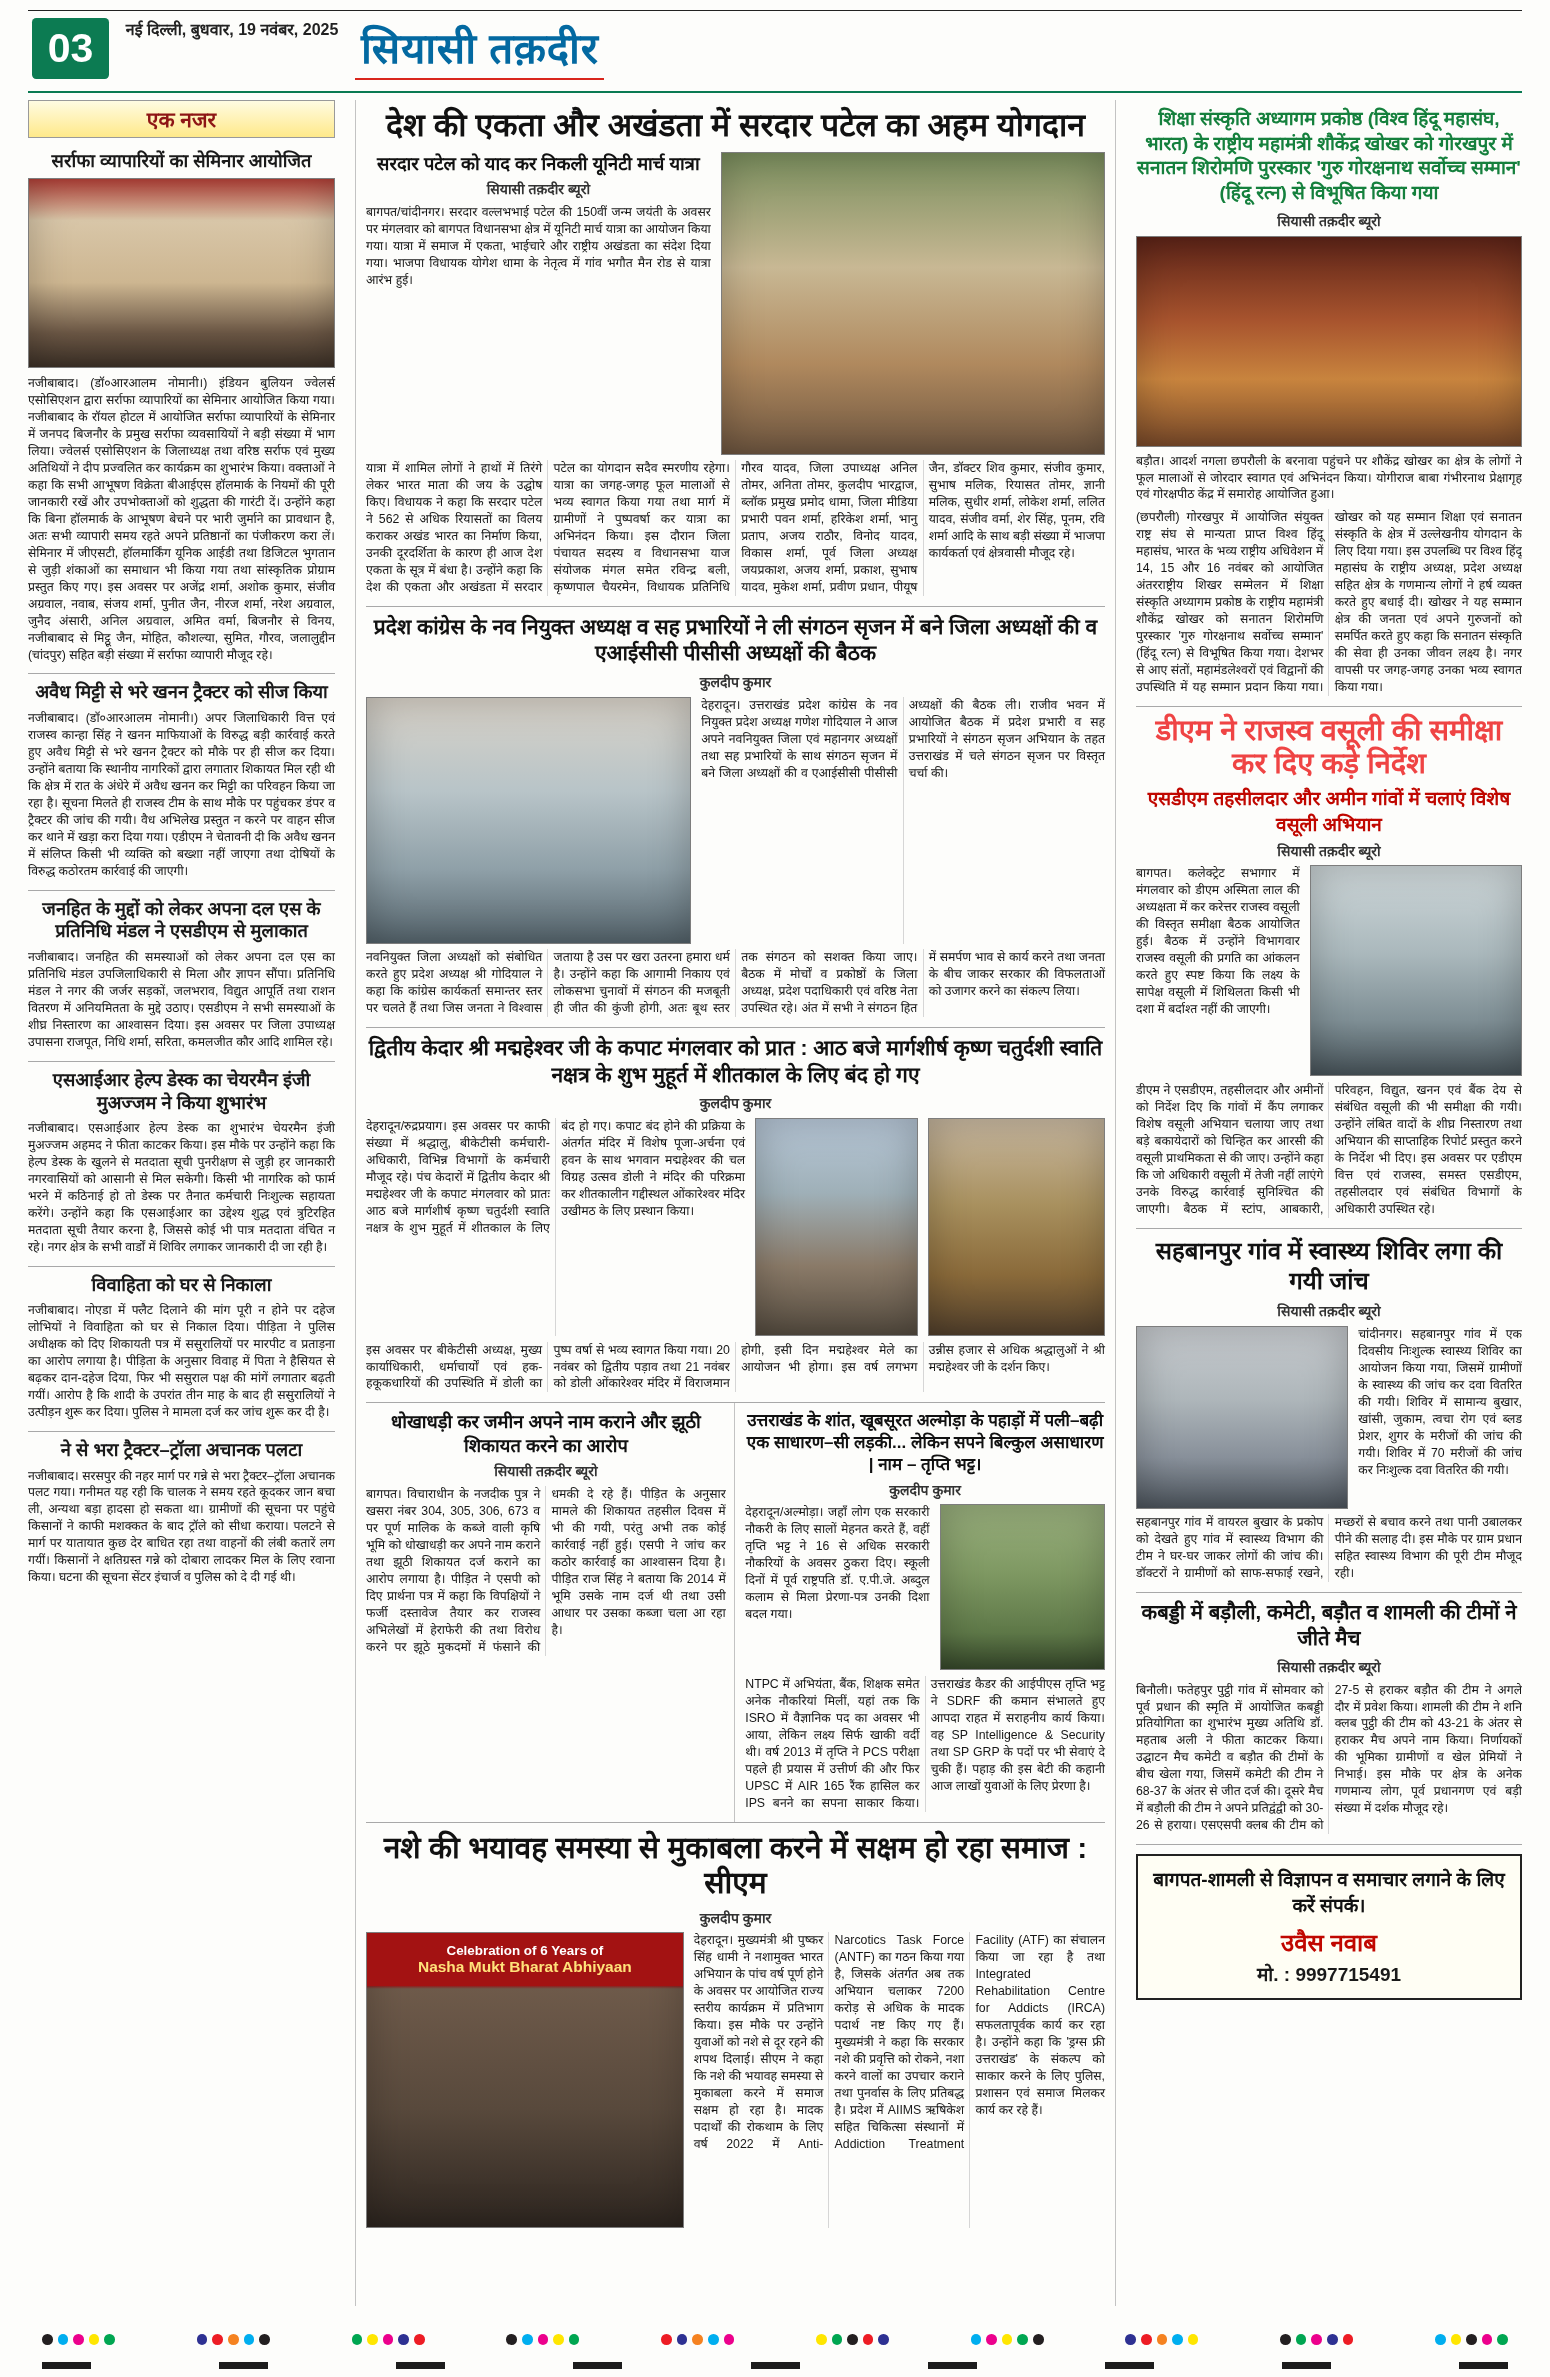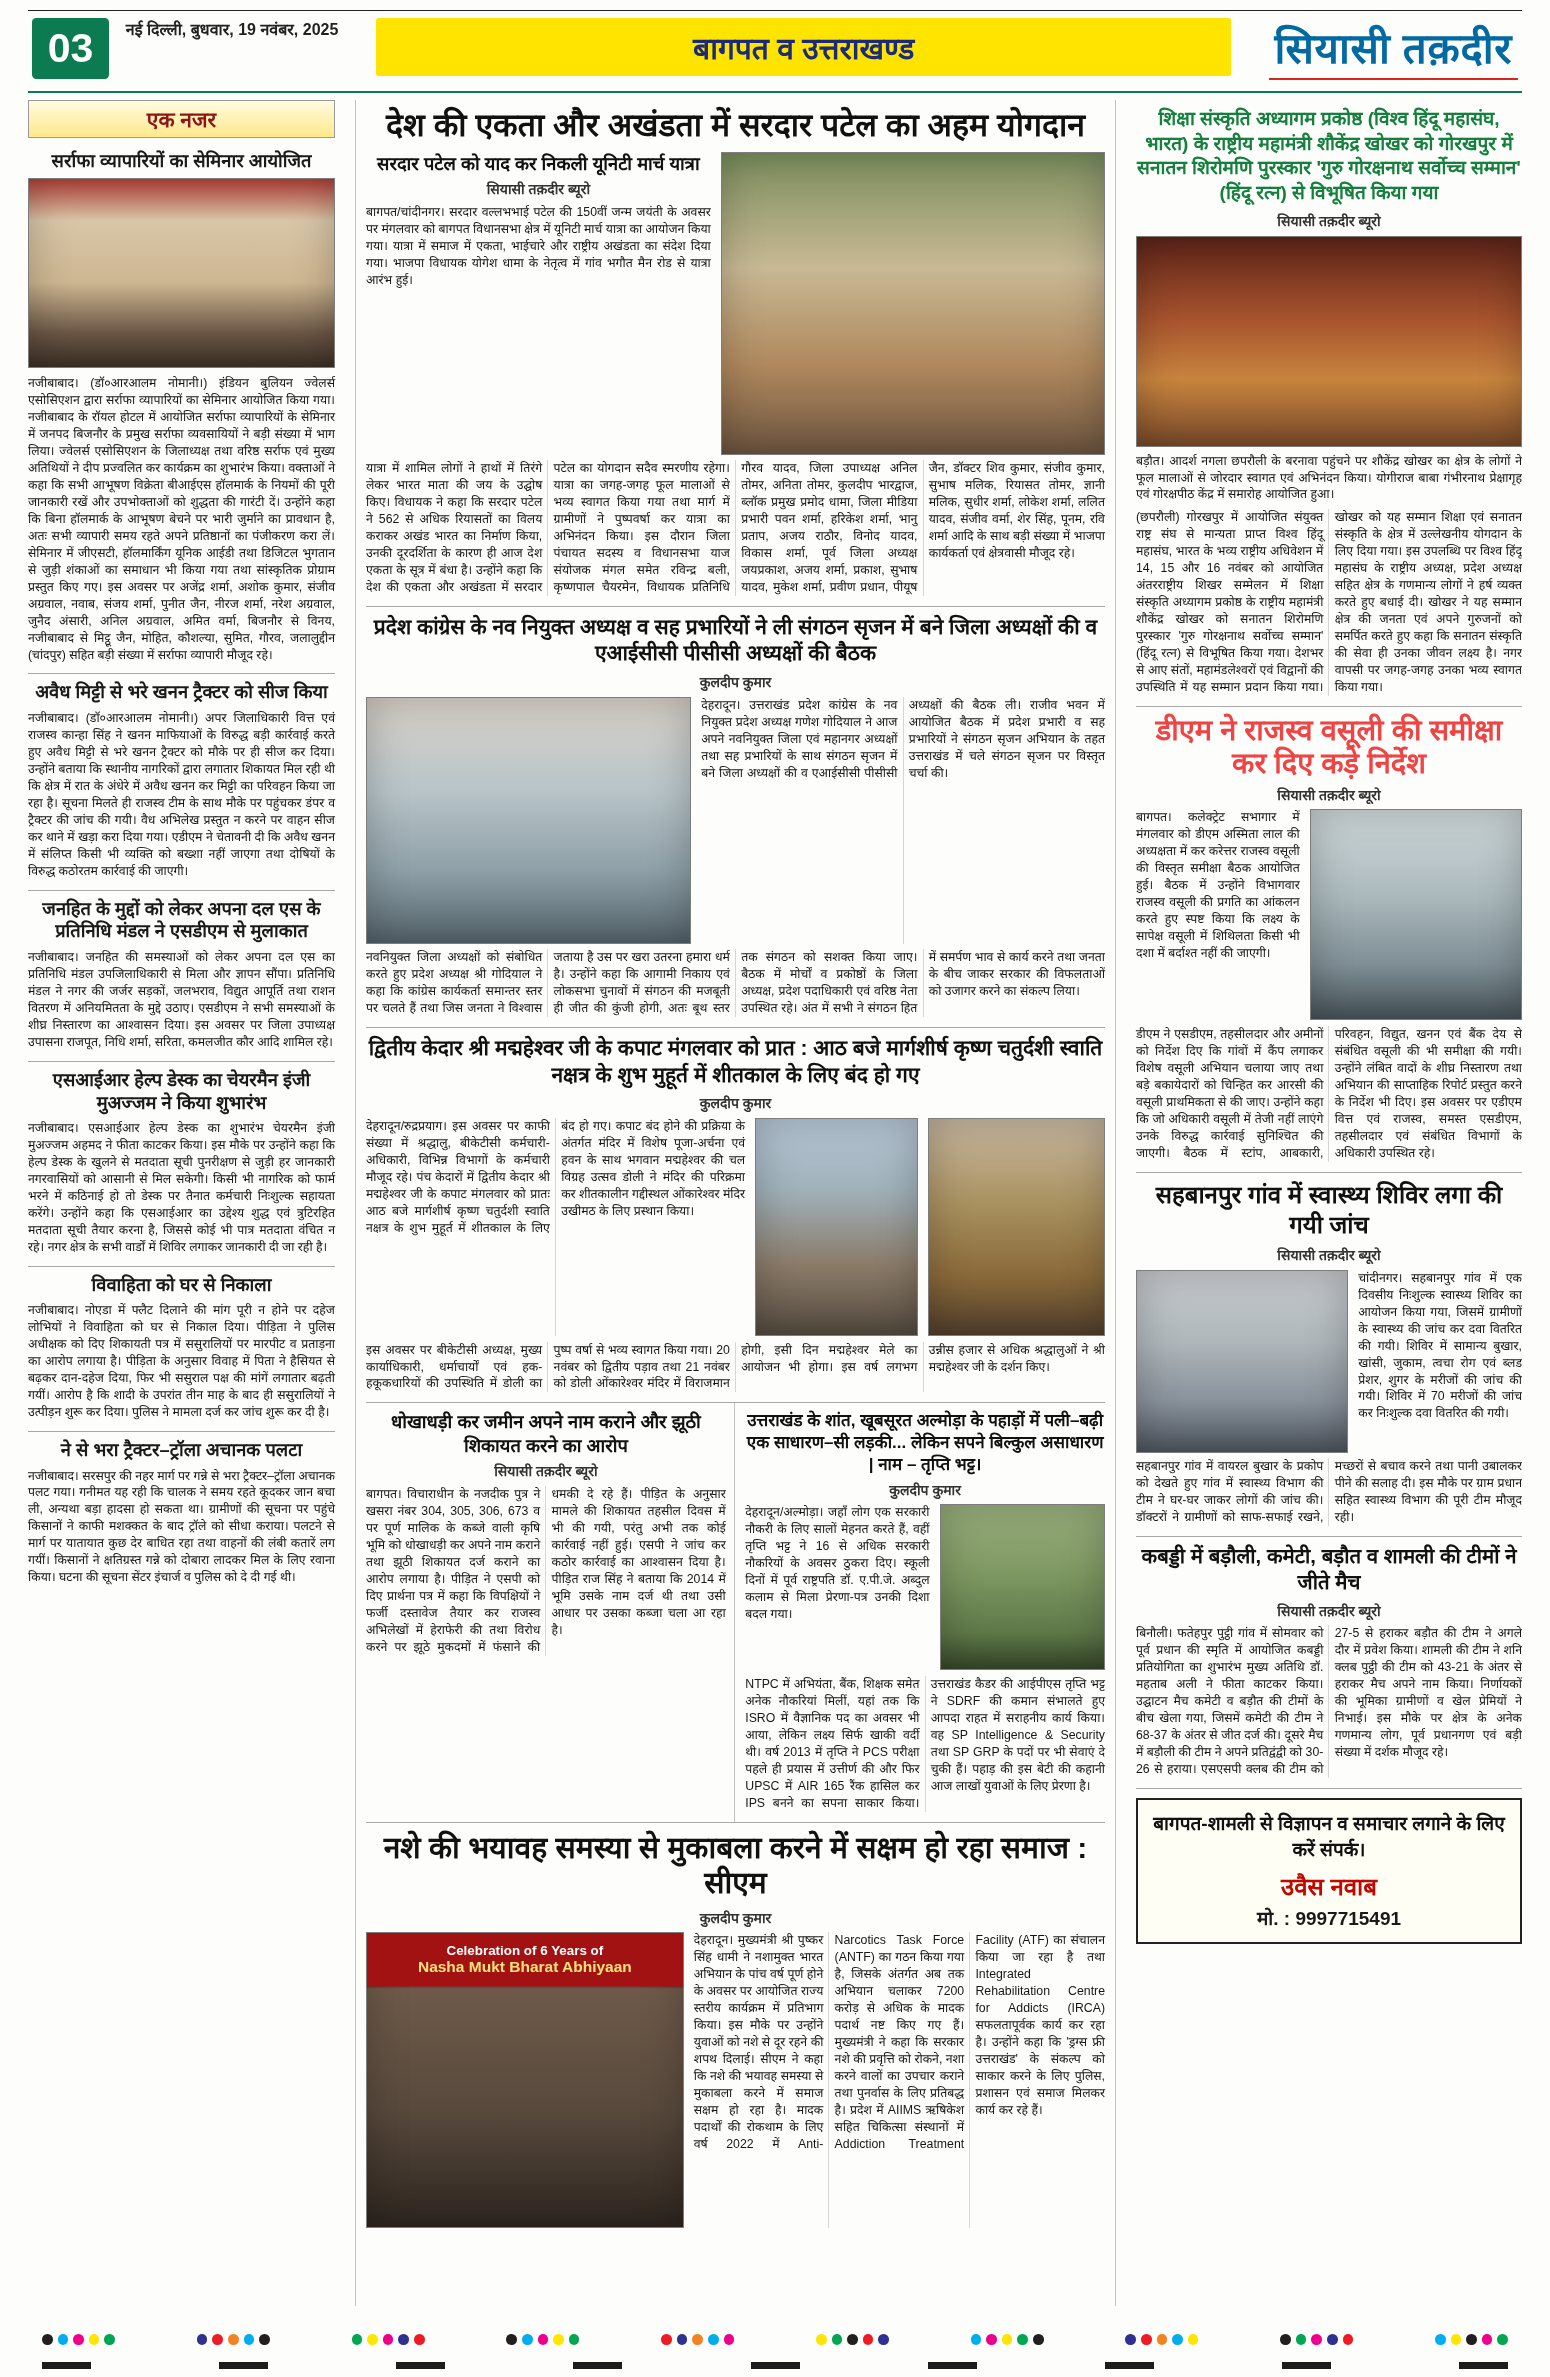--- a/index.html
+++ b/index.html
@@ -82,21 +82,20 @@
   .reg-bar { width:49px; height:7px; background:#1c1c1c; display:inline-block; }
 </style>
 </head>
 <body>
 
 <div class="page">
 
   <header class="masthead-bar">
     <div class="page-num">03</div>
     <div class="edition-date">नई दिल्ली, बुधवार, 19 नवंबर, 2025</div>
-    <div class="section-band">बागपत व उत्तराखण्ड</div>
     <div class="paper-name">सियासी तक़दीर</div>
   </header>
 
   <main class="content">
 
     <section class="col col-left">
       <div class="eknazar">एक नजर</div>
 
       <article>
         <h3 class="left-title">सर्राफा व्यापारियों का सेमिनार आयोजित</h3>
@@ -203,20 +202,21 @@
       <article>
         <h2 class="headline-blue">शिक्षा संस्कृति अध्यागम प्रकोष्ठ (विश्व हिंदू महासंघ, भारत) के राष्ट्रीय महामंत्री शौकेंद्र खोखर को गोरखपुर में सनातन शिरोमणि पुरस्कार 'गुरु गोरक्षनाथ सर्वोच्च सम्मान' (हिंदू रत्न) से विभूषित किया गया</h2>
         <div class="byline">सियासी तक़दीर ब्यूरो</div>
         <div class="photo photo-award"></div>
         <p class="body-text">बड़ौत। आदर्श नगला छपरौली के बरनावा पहुंचने पर शौकेंद्र खोखर का क्षेत्र के लोगों ने फूल मालाओं से जोरदार स्वागत एवं अभिनंदन किया। योगीराज बाबा गंभीरनाथ प्रेक्षागृह एवं गोरक्षपीठ केंद्र में समारोह आयोजित हुआ।</p>
         <p class="body-text c2 mt8">(छपरौली) गोरखपुर में आयोजित संयुक्त राष्ट्र संघ से मान्यता प्राप्त विश्व हिंदू महासंघ, भारत के भव्य राष्ट्रीय अधिवेशन में 14, 15 और 16 नवंबर को आयोजित अंतरराष्ट्रीय शिखर सम्मेलन में शिक्षा संस्कृति अध्यागम प्रकोष्ठ के राष्ट्रीय महामंत्री शौकेंद्र खोखर को सनातन शिरोमणि पुरस्कार 'गुरु गोरक्षनाथ सर्वोच्च सम्मान' (हिंदू रत्न) से विभूषित किया गया। देशभर से आए संतों, महामंडलेश्वरों एवं विद्वानों की उपस्थिति में यह सम्मान प्रदान किया गया। खोखर को यह सम्मान शिक्षा एवं सनातन संस्कृति के क्षेत्र में उल्लेखनीय योगदान के लिए दिया गया। इस उपलब्धि पर विश्व हिंदू महासंघ के राष्ट्रीय अध्यक्ष, प्रदेश अध्यक्ष सहित क्षेत्र के गणमान्य लोगों ने हर्ष व्यक्त करते हुए बधाई दी। खोखर ने यह सम्मान क्षेत्र की जनता एवं अपने गुरुजनों को समर्पित करते हुए कहा कि सनातन संस्कृति की सेवा ही उनका जीवन लक्ष्य है। नगर वापसी पर जगह-जगह उनका भव्य स्वागत किया गया।</p>
       </article>
 
       <article>
         <h1 class="headline-dm">डीएम ने राजस्व वसूली की समीक्षा कर दिए कड़े निर्देश</h1>
+        <div class="subhead-red">एसडीएम तहसीलदार और अमीन गांवों में चलाएं विशेष वसूली अभियान</div>
         <div class="byline">सियासी तक़दीर ब्यूरो</div>
         <div class="flexrow">
           <p class="body-text grow">बागपत। कलेक्ट्रेट सभागार में मंगलवार को डीएम अस्मिता लाल की अध्यक्षता में कर करेत्तर राजस्व वसूली की विस्तृत समीक्षा बैठक आयोजित हुई। बैठक में उन्होंने विभागवार राजस्व वसूली की प्रगति का आंकलन करते हुए स्पष्ट किया कि लक्ष्य के सापेक्ष वसूली में शिथिलता किसी भी दशा में बर्दाश्त नहीं की जाएगी।</p>
           <div class="photo photo-dm"></div>
         </div>
         <p class="body-text c2 mt8">डीएम ने एसडीएम, तहसीलदार और अमीनों को निर्देश दिए कि गांवों में कैंप लगाकर विशेष वसूली अभियान चलाया जाए तथा बड़े बकायेदारों को चिन्हित कर आरसी की वसूली प्राथमिकता से की जाए। उन्होंने कहा कि जो अधिकारी वसूली में तेजी नहीं लाएंगे उनके विरुद्ध कार्रवाई सुनिश्चित की जाएगी। बैठक में स्टांप, आबकारी, परिवहन, विद्युत, खनन एवं बैंक देय से संबंधित वसूली की भी समीक्षा की गयी। उन्होंने लंबित वादों के शीघ्र निस्तारण तथा अभियान की साप्ताहिक रिपोर्ट प्रस्तुत करने के निर्देश भी दिए। इस अवसर पर एडीएम वित्त एवं राजस्व, समस्त एसडीएम, तहसीलदार एवं संबंधित विभागों के अधिकारी उपस्थित रहे।</p>
       </article>
 
       <article>
         <h2 class="headline-md" style="font-size:24px;">सहबानपुर गांव में स्वास्थ्य शिविर लगा की गयी जांच</h2>

